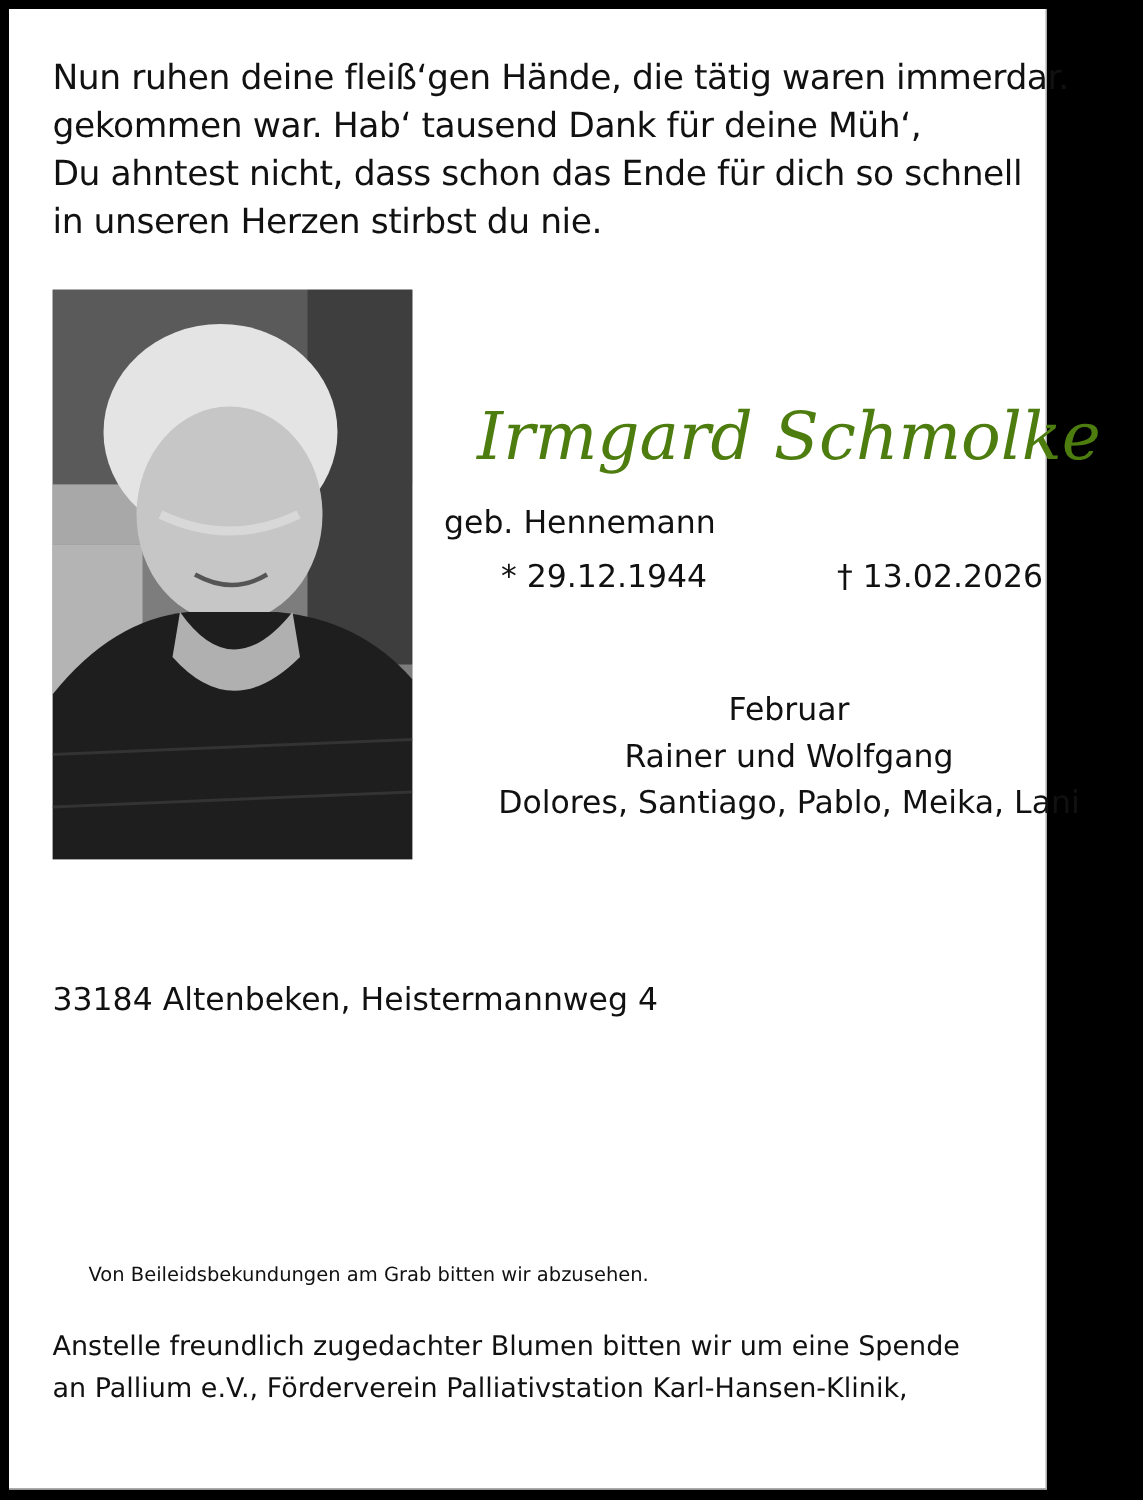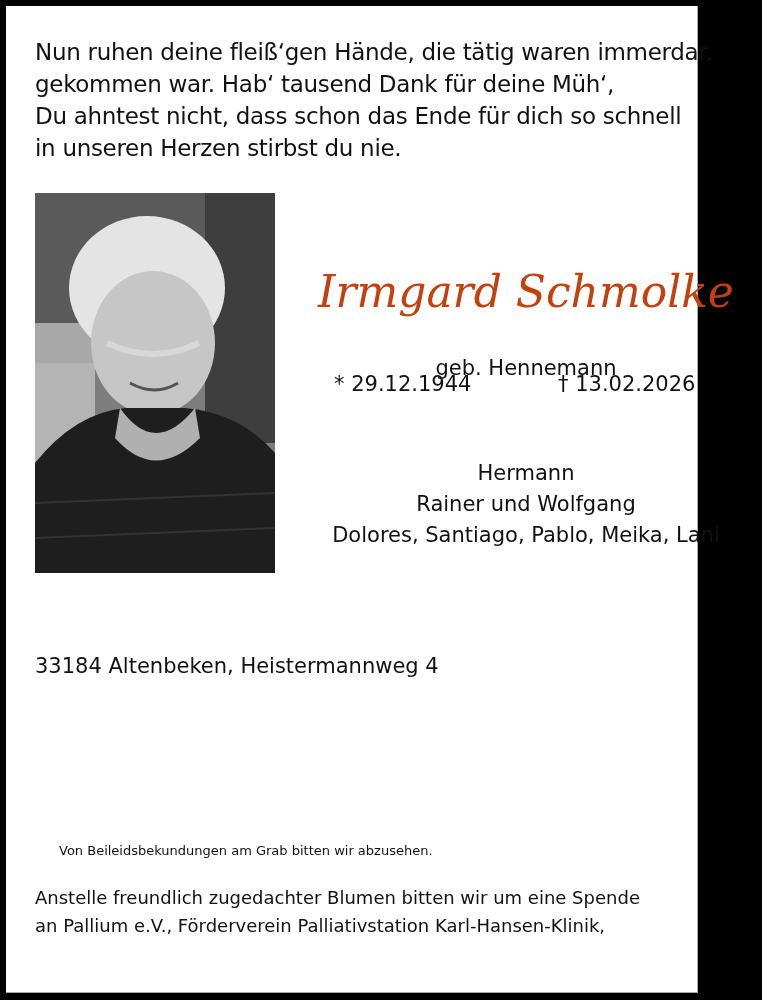--- a/index.html
+++ b/index.html
@@ -11,23 +11,23 @@
     .sans { font-family: "DejaVu Sans", "Liberation Sans", sans-serif; color: #111; }
     .verse { position: absolute; left: 29px; top: 30px; font-size: 23px; line-height: 32px; letter-spacing: -0.3px; }
     .verse div { white-space: nowrap; }
     .photo {
       position: absolute; left: 29px; top: 187px; width: 240px; height: 380px;
       background: #8a8a8a; overflow: hidden;
     }
     .photo svg { display: block; }
     .name {
       position: absolute; left: 290px; top: 260px; width: 460px; text-align: center;
-      font-family: "DejaVu Serif", "Liberation Serif", serif; font-style: italic; font-size: 44px; color: #c2410c;
+      font-family: "DejaVu Serif", "Liberation Serif", serif; font-style: italic; font-size: 44px; color: #4d7c0f;
     }
-    .maiden { position: absolute; left: 290px; top: 330px; width: 460px; text-align: center; font-size: 21px; margin-top: 20px; }
+    .maiden { position: absolute; left: 290px; top: 330px; width: 460px; text-align: left; font-size: 21px; }
     .dates { position: absolute; left: 290px; top: 366px; width: 460px; font-size: 21px; }
     .dates .born { position: absolute; left: 38px; }
     .dates .died { position: absolute; left: 262px; }
     .family { position: absolute; left: 290px; top: 452px; width: 460px; text-align: center; font-size: 21px; line-height: 31px; }
     .address { position: absolute; left: 29px; top: 632px; font-size: 21px; margin-top: 16px; }
     .service { position: absolute; left: 29px; top: 690px; font-size: 21px; line-height: 31px; }
     .service div, .donation div { white-space: nowrap; }
     .condolence { position: absolute; left: 29px; top: 837px; font-size: 13px; margin-left: 24px; }
     .donation { position: absolute; left: 29px; top: 878px; font-size: 18px; line-height: 28px; }
   </style>
@@ -62,21 +62,21 @@
   </div>
 
   <div class="name">Irmgard Schmolke</div>
   <div class="maiden sans">geb. Hennemann</div>
   <div class="dates sans">
     <span class="born">* 29.12.1944</span>
     <span class="died">† 13.02.2026</span>
   </div>
 
   <div class="family sans">
-    <div>Hermann</div>
+    <div>Februar</div>
     <div>Rainer und Wolfgang</div>
     <div>Dolores, Santiago, Pablo, Meika, Lani</div>
   </div>
 
   <div class="address sans">33184 Altenbeken, Heistermannweg 4</div>
 
 
   <div class="condolence sans">Von Beileidsbekundungen am Grab bitten wir abzusehen.</div>
 
   <div class="donation sans">

